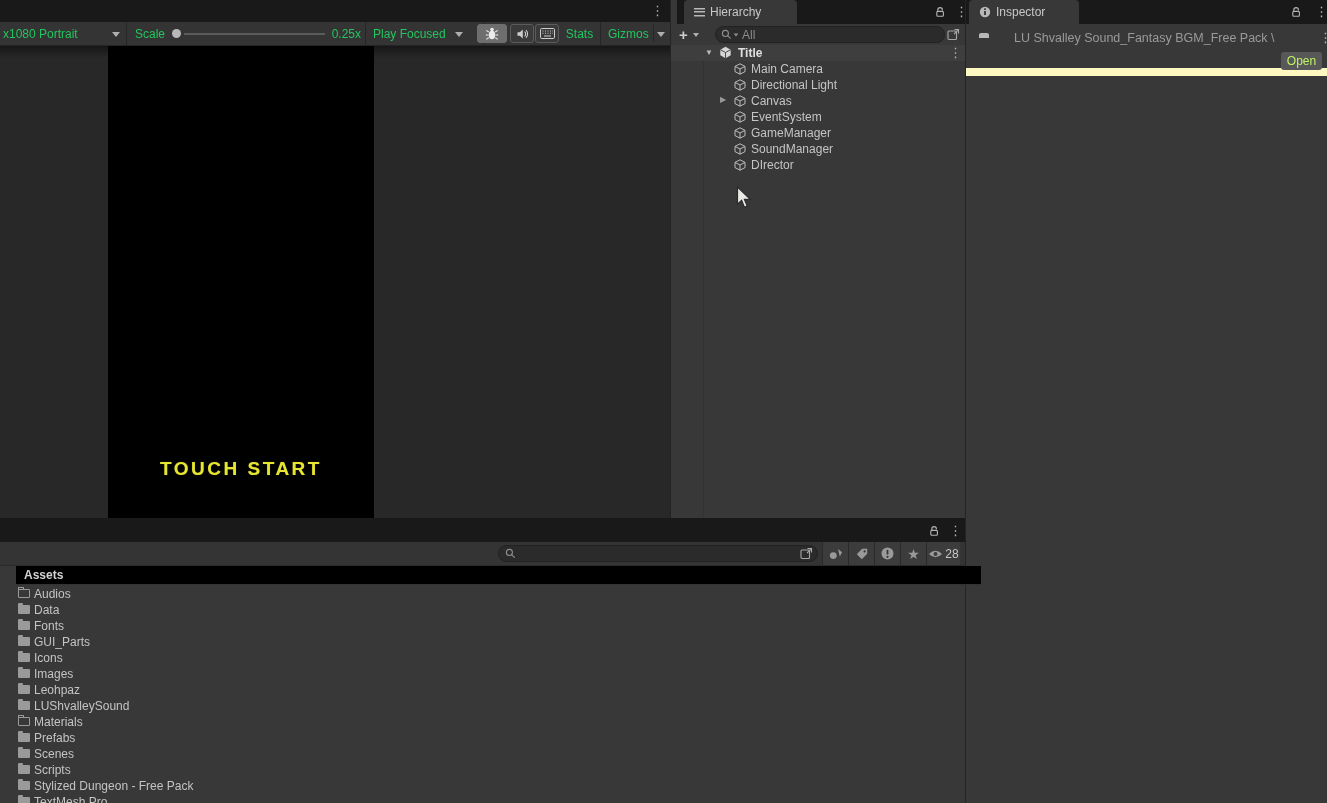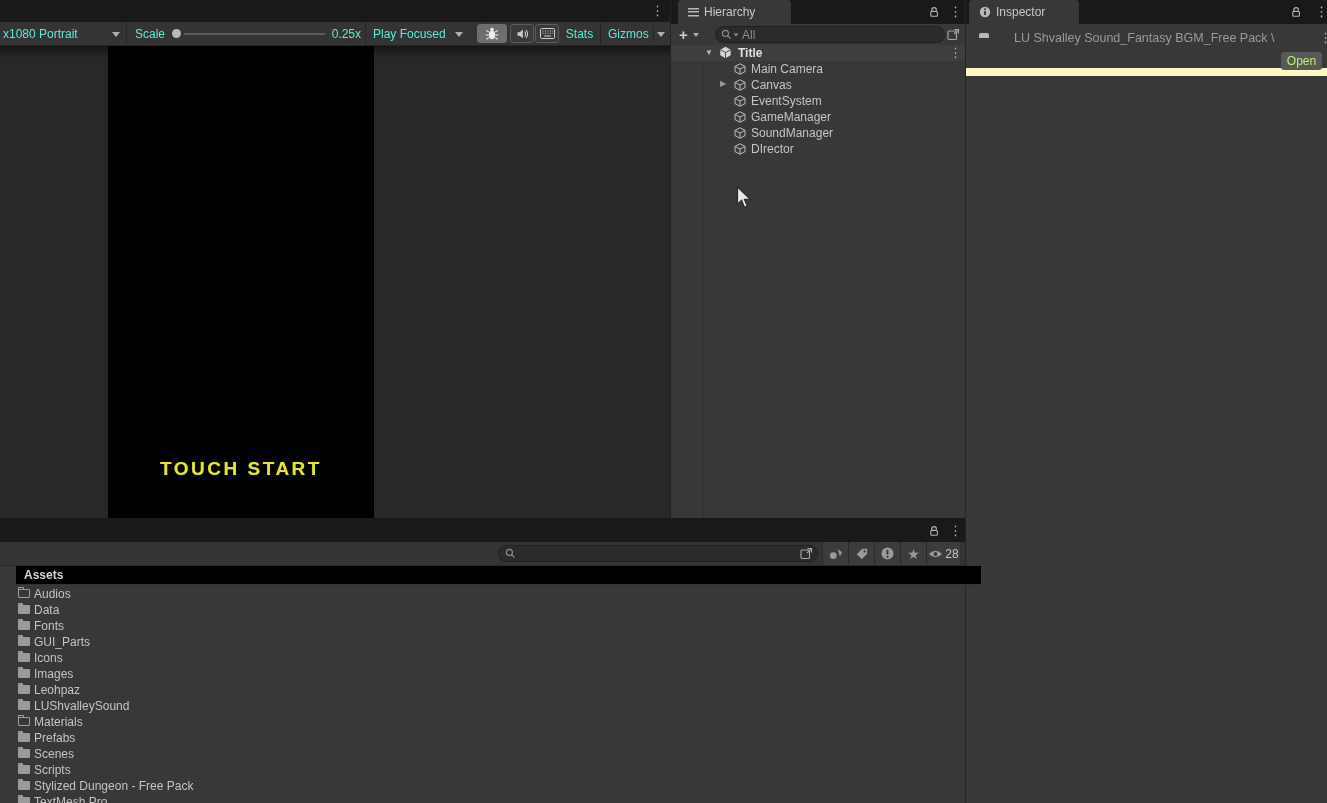--- a/index.html
+++ b/index.html
@@ -16,21 +16,21 @@
          border-top:5px solid #afafaf;display:inline-block;}
   .caret.sm{border-left-width:3px;border-right-width:3px;border-top-width:4px;}
   
   .i-menu{width:11px;height:9px;
     background:linear-gradient(#b8b8b8,#b8b8b8) 0 0/11px 1.5px no-repeat,
                linear-gradient(#b8b8b8,#b8b8b8) 0 3.7px/11px 1.5px no-repeat,
                linear-gradient(#b8b8b8,#b8b8b8) 0 7.4px/11px 1.5px no-repeat;}
   
   .gtoolbar{position:absolute;left:0;top:22px;width:670px;height:24px;background:#343434;
             border-bottom:1px solid #242424;}
-  .gbtn{position:absolute;top:0;height:23px;display:flex;align-items:center;color:#5eead4;}
+  .gbtn{position:absolute;top:0;height:23px;display:flex;align-items:center;color:#22c55e;}
   .sqbtn{position:absolute;top:2px;height:19px;border-radius:3px;display:flex;align-items:center;
          justify-content:center;background:#3a3a3a;border:1px solid #5c5c5c;}
   .sqbtn.active{background:#6e6e6e;border-color:#6e6e6e;}
   
   .searchbox{position:absolute;background:#2b2b2b;border:1px solid #212121;border-radius:9px;
              display:flex;align-items:center;}
   .searchbox input{flex:1;background:transparent;border:none;outline:none;color:#d0d0d0;
              font-family:"Liberation Sans",sans-serif;font-size:12px;padding:0 4px 0 3px;min-width:0;}
   .searchbox input::placeholder{color:#8b8b8b;opacity:1;}
   
@@ -119,21 +119,21 @@
     <div class="abs" style="left:0;top:46px;width:670px;height:472px;background:#282828;">
       <div class="abs" style="left:108px;top:0;width:266px;height:472px;background:#000;">
         <div class="abs" style="left:0;top:412px;width:266px;text-align:center;font-size:19px;font-weight:bold;
                     letter-spacing:2.5px;color:#e6e632;text-shadow:0 0 1px #5a5a00;">TOUCH START</div>
       </div>
       <div class="abs" style="left:0;top:0;width:670px;height:12px;background:linear-gradient(rgba(0,0,0,0.45),rgba(0,0,0,0));"></div>
     </div>
   </div>
 
   <div class="abs" style="left:670px;top:0;width:295px;height:518px;background:#383838;border-left:1px solid #242424;">
-    <div class="tabbar" style="left:0;top:0;width:295px;height:24px;">
+    <div class="tabbar" style="left:6px;top:0;width:295px;height:24px;">
       <div class="tab" style="left:7px;width:113px;">
         <span class="i-menu"></span>
         <span>Hierarchy</span>
       </div>
       <span class="abs" style="left:257px;top:6px;">
         <svg width="12" height="12" viewBox="0 0 12 12">
           <path d="M3.8 5.4 V3.9 a2.3 2.3 0 0 1 4.6 0 V4.6" fill="none" stroke="#b4b4b4" stroke-width="1.1"></path>
           <rect x="2.8" y="5.4" width="6.6" height="4.8" rx="1" fill="none" stroke="#b4b4b4" stroke-width="1.1"></rect>
         </svg>
       </span>
@@ -179,20 +179,29 @@
       <div class="hrow">
 
           <span class="hcube">
             <svg width="12" height="12" viewBox="0 0 12 12">
               <path d="M6 0.8 L11 3.4 V8.6 L6 11.2 L1 8.6 V3.4 Z M1 3.4 L6 6 L11 3.4 M6 6 V11.2" fill="none" stroke="#bdbdbd" stroke-width="1"></path>
             </svg>
           </span>
           <span class="hlabel">Main Camera</span>
         </div>
         <div class="hrow">
+
+          <span class="hcube">
+            <svg width="12" height="12" viewBox="0 0 12 12">
+              <path d="M6 0.8 L11 3.4 V8.6 L6 11.2 L1 8.6 V3.4 Z M1 3.4 L6 6 L11 3.4 M6 6 V11.2" fill="none" stroke="#bdbdbd" stroke-width="1"></path>
+            </svg>
+          </span>
+          <span class="hlabel">Directional Light</span>
+        </div>
+        <div class="hrow">
           <span class="harrow">▶</span>
           <span class="hcube">
             <svg width="12" height="12" viewBox="0 0 12 12">
               <path d="M6 0.8 L11 3.4 V8.6 L6 11.2 L1 8.6 V3.4 Z M1 3.4 L6 6 L11 3.4 M6 6 V11.2" fill="none" stroke="#bdbdbd" stroke-width="1"></path>
             </svg>
           </span>
           <span class="hlabel">Canvas</span>
         </div>
         <div class="hrow">
 

